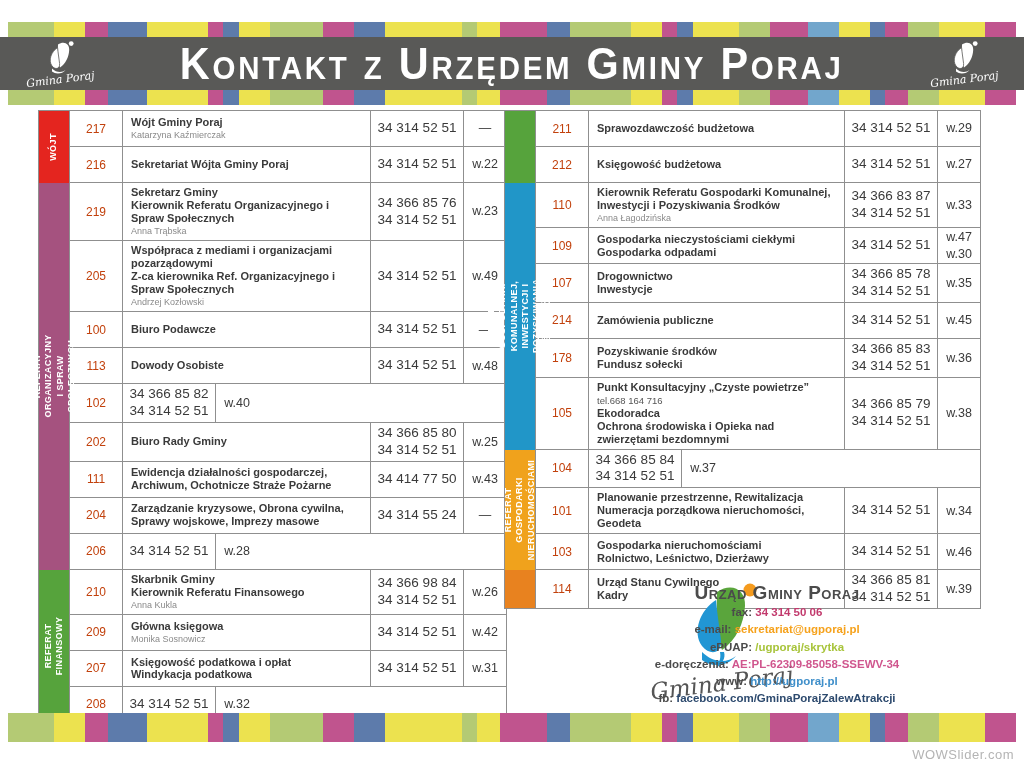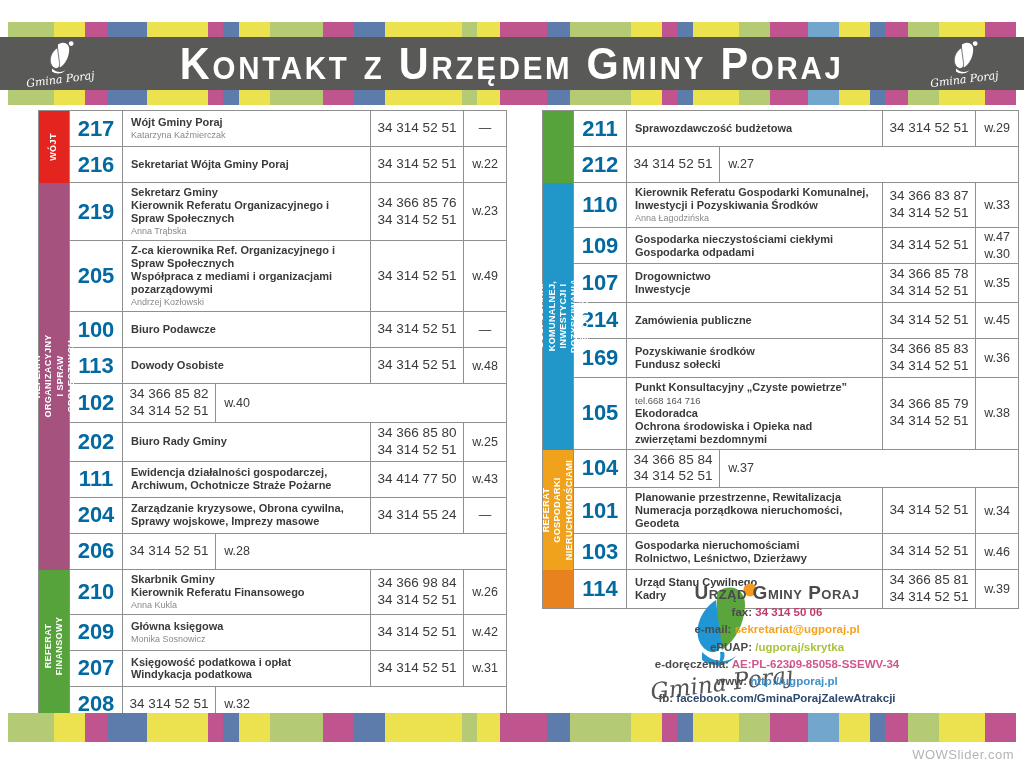--- a/index.html
+++ b/index.html
@@ -21,31 +21,31 @@
   .logo{position:absolute;top:1px;width:96px;display:flex;flex-direction:column;align-items:center}
   .logo-left{left:12px}
   .logo-right{right:12px}
   .logo-script{font-family:"DejaVu Serif",serif;font-style:italic;transform:rotate(-7deg);display:inline-block}
   .logo .logo-script{color:#fff;font-size:11px;margin-top:-5px}
 
   
   .table{position:absolute;top:110px;background:#fff;border:1px solid #8f8f8f;
          display:flex;flex-direction:column}
   .table-left{left:38px;width:467px}
-  .table-right{left:542px;width:475px}
+  .table-right{left:504px;width:475px}
   .section{display:flex}
   .side{width:30px;flex:none;position:relative;border-right:1px solid #8f8f8f}
   .vlabel{position:absolute;top:50%;left:50%;transform:translate(-50%,-50%) rotate(-90deg);
           color:#fff;font-weight:700;font-size:9px;letter-spacing:.4px;line-height:1.25;
           white-space:pre-line;text-align:center}
   .rows{flex:1;display:flex;flex-direction:column}
   .row{display:flex;border-bottom:1px solid #8f8f8f;min-height:35px}
   .table .section:last-child .rows .row:last-child{border-bottom:none}
   .c-num{flex:none;width:52px;display:flex;align-items:center;justify-content:center;
-         font-size:22px;font-weight:700;color:#0369a1;border-right:1px solid #8f8f8f}
+         font-size:12px;font-weight:400;color:#c2410c;border-right:1px solid #8f8f8f}
   .c-desc{flex:1;display:flex;flex-direction:column;justify-content:center;
           padding:3px 8px;border-right:1px solid #8f8f8f}
   .line{font-size:11px;font-weight:700;color:#3a3a3a;line-height:1.18}
   .suffix{font-weight:400;font-size:9.5px;color:#555}
   .person{font-size:9px;font-weight:400;color:#8a8a8a;line-height:1.25;margin-top:1px}
   .c-phone{flex:none;width:92px;display:flex;flex-direction:column;align-items:center;
            justify-content:center;border-right:1px solid #8f8f8f;padding:2px 0}
   .phone{font-size:13.5px;color:#3a3a3a;line-height:1.25;white-space:nowrap}
   .c-ext{flex:none;width:42px;display:flex;flex-direction:column;align-items:center;justify-content:center}
   .ext{font-size:12.5px;color:#3a3a3a;line-height:1.3}
@@ -202,22 +202,22 @@
             <div class="phone">34 366 85 76</div>
             <div class="phone">34 314 52 51</div>
           </div>
           <div class="c-ext">
             <div class="ext">w.23</div>
           </div>
         </div>
         <div class="row">
           <div class="c-num">205</div>
           <div class="c-desc">
+            <div class="line"><span>Współpraca z mediami i organizacjami pozarządowymi</span></div>
             <div class="line"><span>Z-ca kierownika Ref. Organizacyjnego i Spraw Społecznych</span></div>
-            <div class="line"><span>Współpraca z mediami i organizacjami pozarządowymi</span></div>
             <div class="person">Andrzej Kozłowski</div>
           </div>
           <div class="c-phone">
             <div class="phone">34 314 52 51</div>
           </div>
           <div class="c-ext">
             <div class="ext">w.49</div>
           </div>
         </div>
         <div class="row">
@@ -373,20 +373,23 @@
           </div>
           <div class="c-phone">
             <div class="phone">34 314 52 51</div>
           </div>
           <div class="c-ext">
             <div class="ext">w.29</div>
           </div>
         </div>
         <div class="row">
           <div class="c-num">212</div>
+          <div class="c-desc">
+            <div class="line"><span>Księgowość budżetowa</span></div>
+          </div>
           <div class="c-phone">
             <div class="phone">34 314 52 51</div>
           </div>
           <div class="c-ext">
             <div class="ext">w.27</div>
           </div>
         </div>
       </div>
     </div>
     <div class="section">
@@ -444,21 +447,21 @@
             <div class="line"><span>Zamówienia publiczne</span></div>
           </div>
           <div class="c-phone">
             <div class="phone">34 314 52 51</div>
           </div>
           <div class="c-ext">
             <div class="ext">w.45</div>
           </div>
         </div>
         <div class="row">
-          <div class="c-num">169</div>
+          <div class="c-num">178</div>
           <div class="c-desc">
             <div class="line"><span>Pozyskiwanie środków</span></div>
             <div class="line"><span>Fundusz sołecki</span></div>
           </div>
           <div class="c-phone">
             <div class="phone">34 366 85 83</div>
             <div class="phone">34 314 52 51</div>
           </div>
           <div class="c-ext">
             <div class="ext">w.36</div>

